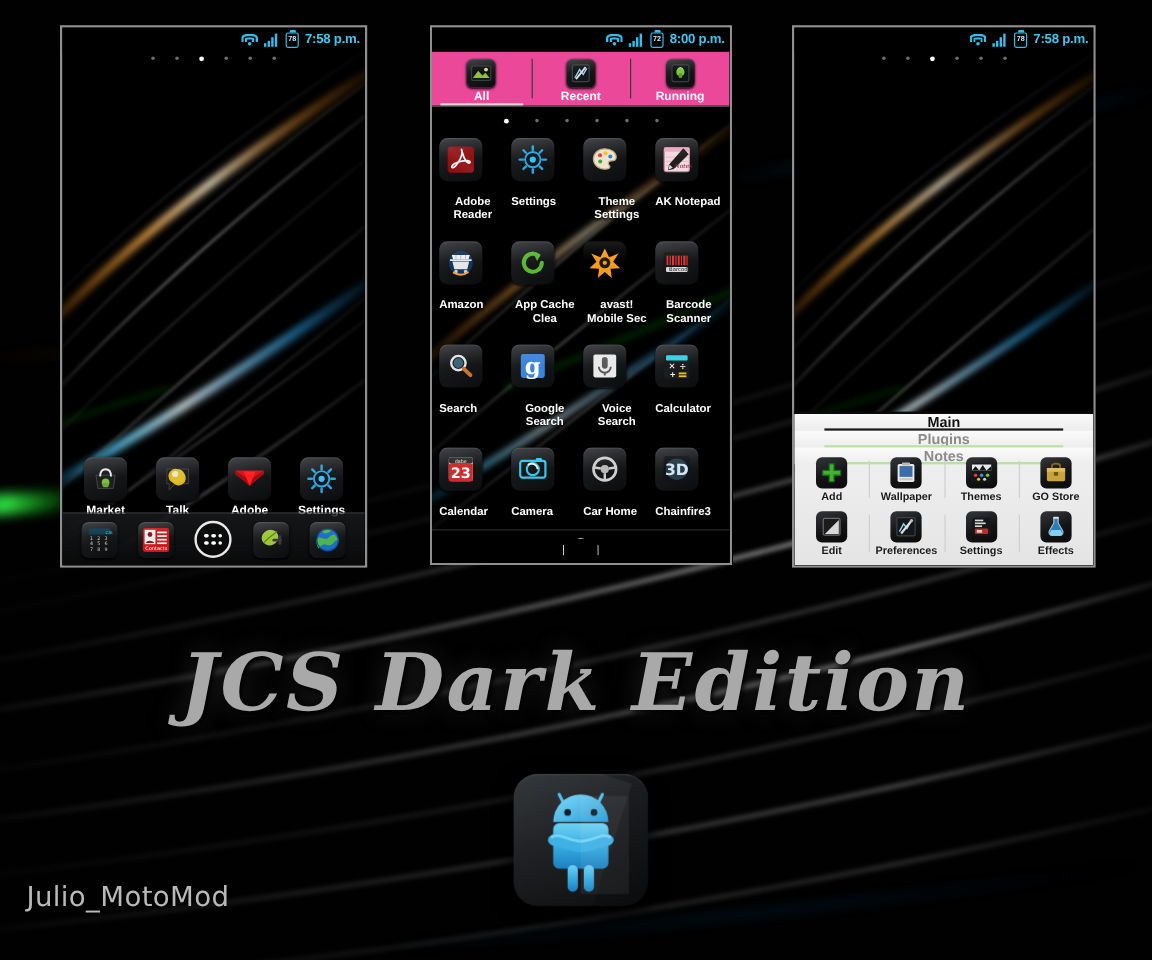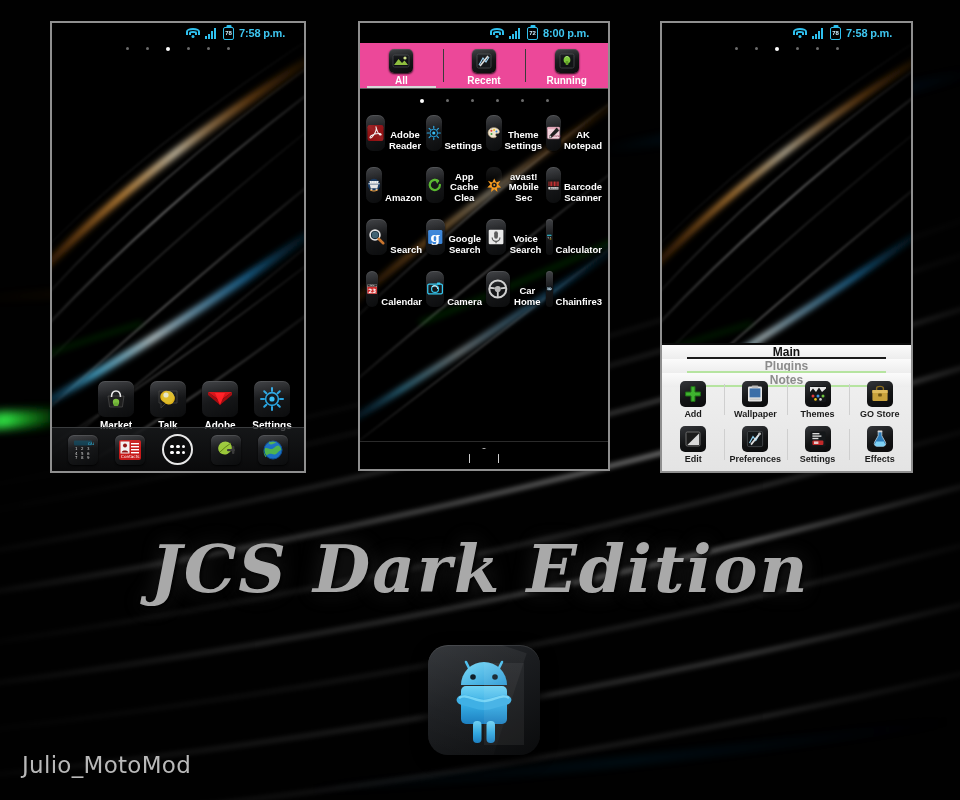--- a/index.html
+++ b/index.html
@@ -17,21 +17,21 @@
     overflow:hidden;
   }
   .phone-screen { position:absolute; inset:0; overflow:hidden; }
 
   .wall { position:absolute; inset:0; background:#000; overflow:hidden; }
 
   
   .statusbar {
     position:absolute; top:0; left:0; right:0; height:20px;
     display:flex; align-items:center; justify-content:flex-end;
-    gap:5px; padding-right:19px; z-index:20;
+    gap:5px; padding-right:4px; z-index:20;
     background:linear-gradient(#000,#000);
   }
   .sb-clock { color:#3ec6f0; font-size:11px; font-weight:bold; letter-spacing:-.2px; }
   .sb-icon { display:flex; align-items:flex-end; }
 
   
   .ic-wifi { width:14px; height:11px; position:relative; }
   .ic-wifi i { position:absolute; left:50%; transform:translateX(-50%); border-radius:50% 50% 0 0;
                border:2px solid #2fc0ee; border-bottom:none; }
   .ic-wifi i.a { width:14px; height:7px; top:0; }
@@ -90,21 +90,21 @@
             gap:2px; padding-bottom:2px; position:relative; }
   .dr-tab + .dr-tab:before { content:""; position:absolute; left:0; top:6px; bottom:6px; width:1px;
                              background:#3b3b3b; }
   .dr-tab .t-lbl { font-size:10px; color:#fff; font-weight:bold; }
   .dr-tab.active:after { content:""; position:absolute; bottom:0; left:8%; right:8%; height:2px;
                          background:#d8d8d8; }
   .dr-underline { position:absolute; top:65px; left:0; right:0; height:1px; background:#5a5a5a; z-index:18;}
   .dr-grid { position:absolute; top:68px; left:0; right:0; bottom:28px; z-index:12;
              display:flex; flex-direction:column; justify-content:flex-start; padding-top:16px; }
   .dr-row { display:flex; justify-content:space-around; padding:0 4px; margin-bottom:7px; }
-  .dr-app { width:56px; display:flex; flex-direction:row; align-items:flex-end; gap:3px; }
+  .dr-app { width:56px; display:flex; flex-direction:column; align-items:flex-start; gap:13px; }
   .dr-lbl { font-size:9.5px; color:#fff; font-weight:bold; text-align:center; line-height:10.5px;
             text-shadow:0 1px 2px #000; }
   .navbar { position:absolute; left:0; right:0; bottom:0; height:28px; z-index:16;
             display:flex; align-items:center; justify-content:center; background:#000;
             border-top:1px solid #2a2a2a; }
   .home-glyph { width:30px; height:15px; border:1.5px solid #cfcfcf; border-bottom:none;
                 position:relative; }
   .home-glyph:before{content:"";position:absolute;left:-1.5px;right:-1.5px;bottom:-1.5px;height:1.5px;background:#cfcfcf;}
   .home-glyph { clip-path: polygon(0% 100%, 0% 42%, 50% 0%, 100% 42%, 100% 100%); }
 
@@ -138,21 +138,21 @@
 
   
   .mascot { position:absolute; left:428px; top:645px; width:112px; height:110px; border-radius:20px;
             background:linear-gradient(150deg,#2c2f33 0%,#1b1d20 40%,#0a0b0c 100%);
             box-shadow:0 5px 16px rgba(0,0,0,.95), inset 0 1px 0 rgba(255,255,255,.10);
             overflow:hidden; }
   .mascot:after { content:""; position:absolute; left:-20%; top:-10%; width:90%; height:130%;
                   background:linear-gradient(rgba(255,255,255,.055),rgba(255,255,255,0));
                   transform:rotate(18deg); }
 
-  .sig { position:absolute; left:22px; top:752px; font-size:23px; color:#b9b9b9;
+  .sig { position:absolute; left:22px; top:735px; font-size:23px; color:#b9b9b9;
          font-family:"DejaVu Sans", sans-serif; letter-spacing:.3px; }
 </style>
 </head>
 <body>
 
 <div class="bg">
   <svg width="960" height="800" style="position:absolute;inset:0">
     <defs>
       <linearGradient id="gw" x1="0" y1="0" x2="1" y2="0">
         <stop offset="0%" stop-color="#fff" stop-opacity="0"></stop>
@@ -282,21 +282,21 @@
 
     <div class="dots">
       <i></i>
         <i></i>
         <i class="on"></i>
         <i></i>
         <i></i>
         <i></i>
     </div>
 
-    <div class="homerow" style="top:358px;justify-content:flex-end;">
+    <div class="homerow" style="top:358px;">
       <div class="app">
         <span class="icn">
           <svg width="24" height="24" viewBox="0 0 24 24">
             <path d="M4 9h16l-1.6 11H5.6z" fill="#1f1f1f" stroke="#555" stroke-width=".6"></path>
             <path d="M7.5 10c0-4 2-6 4.5-6s4.5 2 4.5 6" fill="none" stroke="#e8e8e8" stroke-width="1.6"></path>
             <circle cx="12" cy="15" r="3.2" fill="#7cbf3f"></circle>
             <rect x="9.6" y="15.6" width="4.8" height="3.4" rx="1" fill="#6aab34"></rect>
           </svg>
         </span>
         <span class="app-lbl">Market</span>

